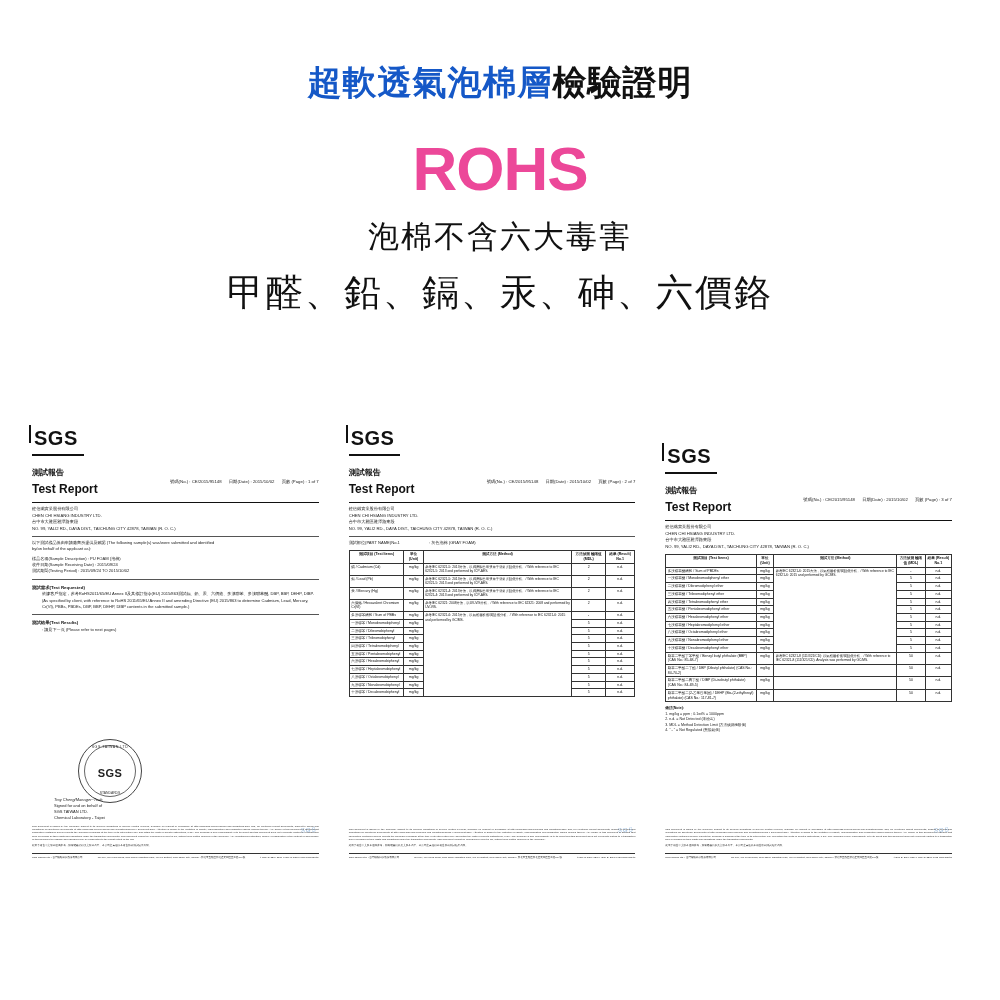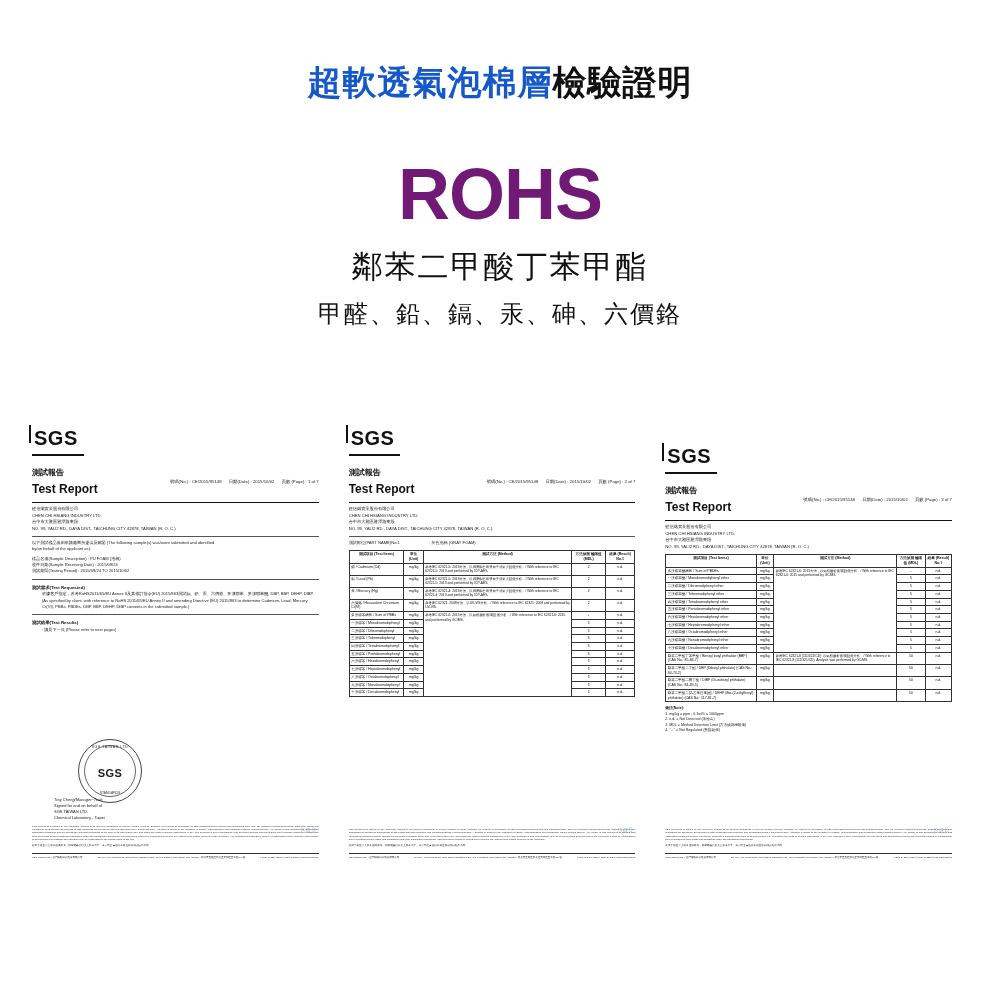--- a/index.html
+++ b/index.html
@@ -17,37 +17,37 @@
   .hero-title {
     font-family: "Liberation Sans", sans-serif;
     font-size: 34px;
     font-weight: 700;
     letter-spacing: 1px;
     color: #111;
     white-space: nowrap;
   }
   .hero-title .accent { color: #1558c7; }
   .rohs {
-    margin-top: 52px;
+    margin-top: 32px;
     font-family: "Liberation Sans", sans-serif;
-    font-size: 72px;
+    font-size: 62px;
     font-weight: 700;
     letter-spacing: -1px;
-    color: #701a75;
+    color: #ec4899;
     line-height: 1.0;
   }
   .hero-sub1 {
     margin-top: 16px;
     font-size: 31px;
     color: #111;
     letter-spacing: 2px;
   }
   .hero-sub2 {
     margin-top: 10px;
-    font-size: 24px;
+    font-size: 37px;
     color: #111;
     letter-spacing: 2px;
   }
 
   
   .reports {
     position: absolute;
     top: 415px;
     left: 24px;
     right: 40px;
@@ -225,21 +225,21 @@
 </head>
 <body>
 
 <div class="page">
 
   <div class="hero">
     <div class="hero-title">
       <span class="accent">超軟透氣泡棉層</span><span>檢驗證明</span>
     </div>
     <div class="rohs">ROHS</div>
-    <div class="hero-sub1">鄰苯二甲酸丁苯甲酯</div>
+    <div class="hero-sub1">泡棉不含六大毒害</div>
     <div class="hero-sub2">甲醛、鉛、鎘、汞、砷、六價鉻</div>
   </div>
 
   <div class="reports">
 
     <div class="report">
       <div class="report-inner">
         <div class="sgs-logo">SGS</div>
 
         <div class="rpt-head">

